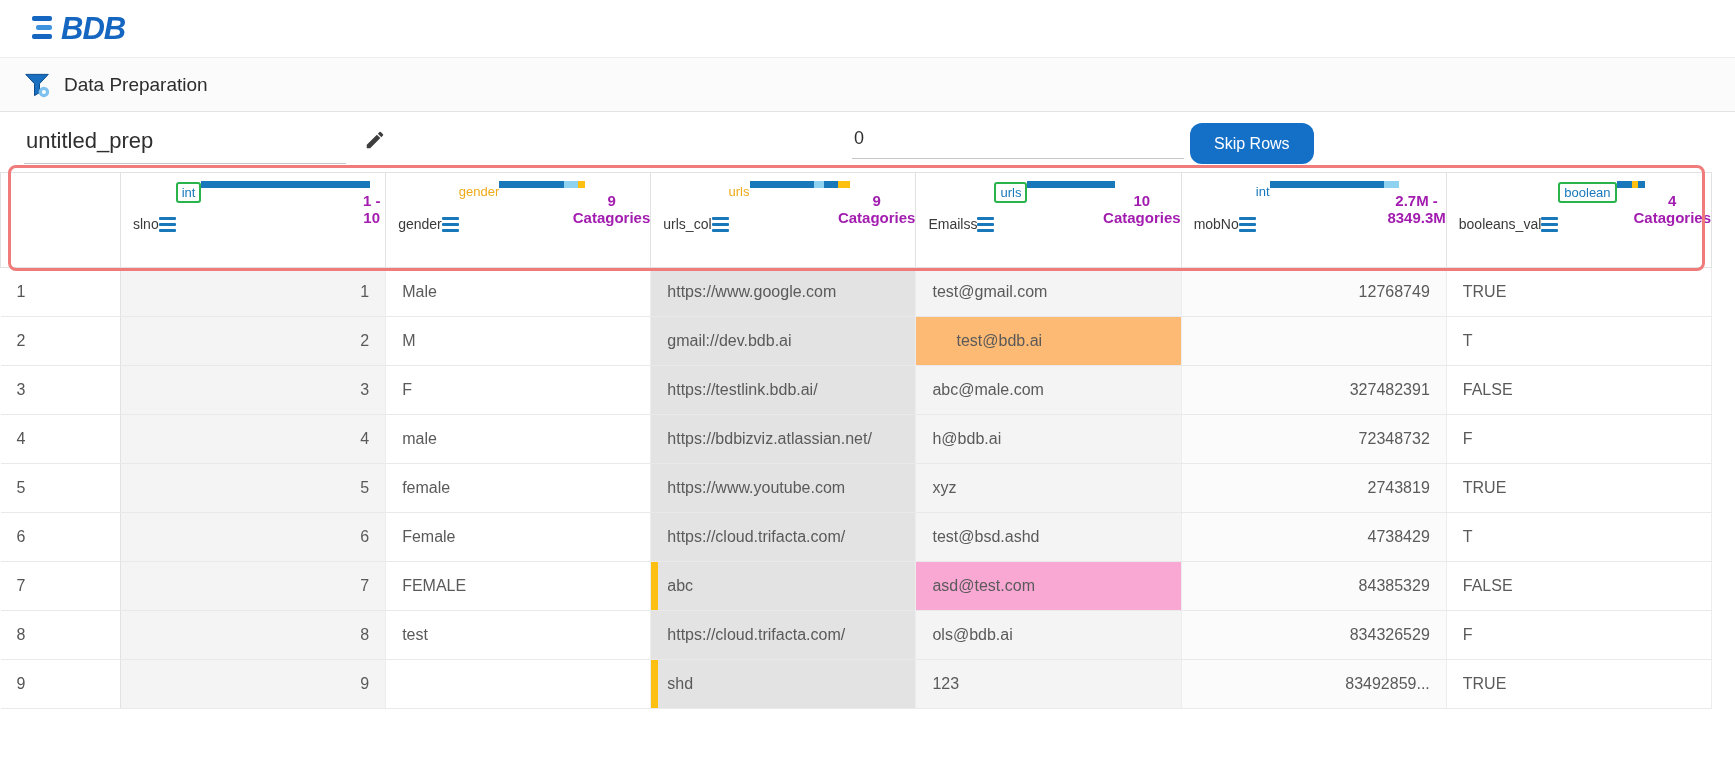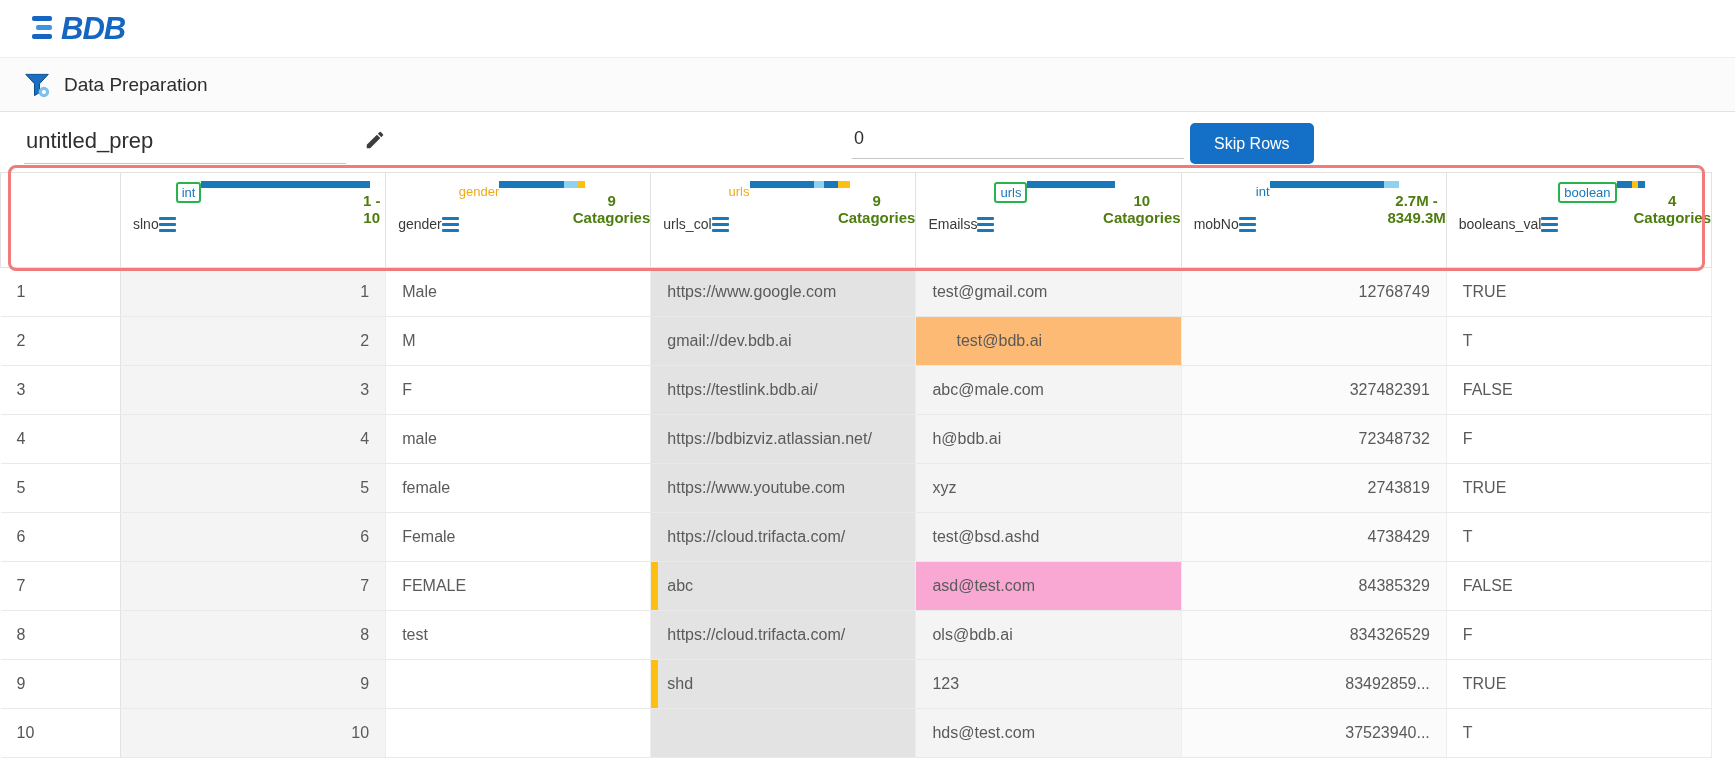--- a/index.html
+++ b/index.html
@@ -18,41 +18,41 @@
 
   
   .navbar { height: 54px; background: #fbfbfc; border-bottom: 1px solid #e3e3e3; display: flex; align-items: center; gap: 12px; padding-left: 22px; }
   .nav-title { font-size: 19px; font-weight: normal; color: #2d2d2d; }
 
   
   .toolbar { height: 60px; position: relative; background: #fff; }
   .name-input { position: absolute; left: 24px; top: 12px; width: 322px; border: none; border-bottom: 1px solid #c6c6c6; font-size: 22px; color: #2f2f2f; padding: 4px 2px 9px; outline: none; background: transparent; font-family: inherit; }
   .pencil { position: absolute; left: 364px; top: 17px; cursor: pointer; }
   .skip-input { position: absolute; left: 852px; top: 12px; width: 332px; border: none; border-bottom: 1px solid #c6c6c6; font-size: 18px; color: #2f2f2f; padding: 4px 2px 9px; outline: none; background: transparent; font-family: inherit; }
-  .skip-btn { position: absolute; left: 1190px; top: 11px; height: 41px; padding: 0 24px; background: #146fc7; color: #fff; font-size: 16px; border: none; border-radius: 5px; cursor: pointer; font-family: inherit; }
+  .skip-btn { position: absolute; left: 1190px; top: 11px; height: 41px; padding: 0 24px; background: #146fc7; color: #fff; font-size: 16px; border: none; border-radius: 12px; cursor: pointer; font-family: inherit; }
 
   
   .table-zone { position: relative; width: 1712px; }
   .annotation-red { position: absolute; left: 8px; top: -7px; width: 1697px; height: 106px; border: 3px solid #f07b7b; border-radius: 8px; pointer-events: none; z-index: 6; }
 
   table { width: 1712px; border-collapse: collapse; table-layout: fixed; }
   col.rownum-col { width: 120px; }
 
   thead th { height: 94px; background: #fff; border: 1px solid #e2e2e2; vertical-align: top; padding: 0; font-weight: normal; text-align: left; }
   .th-inner { padding: 8px 12px 0; display: flex; height: 94px; }
   .th-top { display: flex; justify-content: space-between; align-items: center; }
   .th-name { font-size: 14px; color: #3a3a3a; }
   .menu-icon { display: flex; flex-direction: column; gap: 3px; width: 17px; cursor: pointer; }
   .menu-icon i { display: block; height: 3px; background: #1878ba; border-radius: 1px; }
   .th-type { text-align: right; height: 23px; margin-top: 1px; }
   .type-badge { font-size: 13px; }
   .type-badge.hl { border: 2px solid #28b44b; border-radius: 3px; padding: 0 4px; display: inline-block; line-height: 17px; }
   .quality-bar { display: flex; height: 7px; width: 100%; overflow: hidden; }
   .quality-bar span { display: block; height: 100%; }
-  .th-summary { text-align: center; font-size: 15px; font-weight: bold; color: #4d7c0f; margin: 0 -12px; padding: 11px 0 0; }
+  .th-summary { text-align: center; font-size: 15px; font-weight: bold; color: #a21caf; margin: 0 -12px; padding: 11px 0 0; }
 
   tbody td { height: 49px; border-bottom: 1px solid #e9e9e9; border-right: 1px solid #ededed; font-size: 16px; color: #5a5a5a; padding: 0 16px; white-space: nowrap; overflow: hidden; }
   td.rownum { background: #fff; color: #555; border-right: 1px solid #e2e2e2; }
   td.cell { position: relative; cursor: default; }
   td.cell.right { text-align: right; }
   td.cell.marked::before { content: ""; position: absolute; left: 0; top: 0; bottom: 0; width: 7px; background: #fdc010; }
 </style>
 </head>
 <body>
 
@@ -289,24 +289,15 @@
         </tr>
         <tr>
           <td class="rownum">9</td>
           <td class="cell right" style="background: rgb(244, 244, 244);">9</td>
           <td class="cell" style="background: rgb(255, 255, 255);"></td>
           <td class="cell marked" style="background: rgb(227, 227, 227);">shd</td>
           <td class="cell" style="background: rgb(244, 244, 244);">123</td>
           <td class="cell right" style="background: rgb(251, 251, 251);">83492859...</td>
           <td class="cell" style="background: rgb(255, 255, 255);">TRUE</td>
         </tr>
-        <tr>
-          <td class="rownum">10</td>
-          <td class="cell right" style="background: rgb(244, 244, 244);">10</td>
-          <td class="cell" style="background: rgb(255, 255, 255);"></td>
-          <td class="cell" style="background: rgb(227, 227, 227);"></td>
-          <td class="cell" style="background: rgb(244, 244, 244);">hds@test.com</td>
-          <td class="cell right" style="background: rgb(251, 251, 251);">37523940...</td>
-          <td class="cell" style="background: rgb(255, 255, 255);">T</td>
-        </tr>
       </tbody>
   </table>
 </div>
 
 </body></html>

